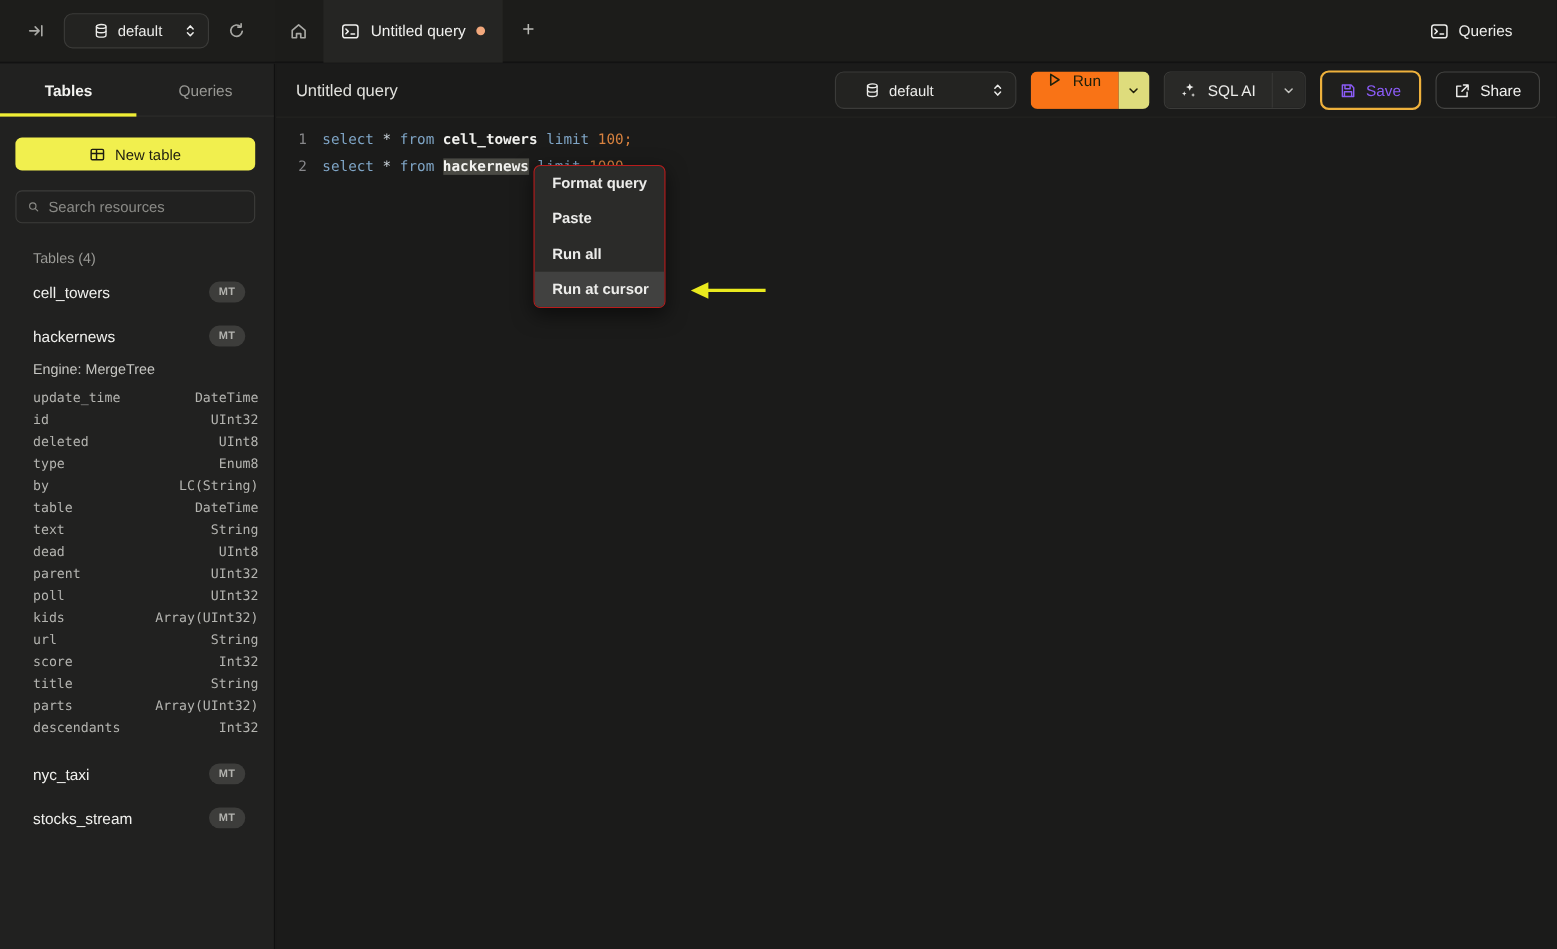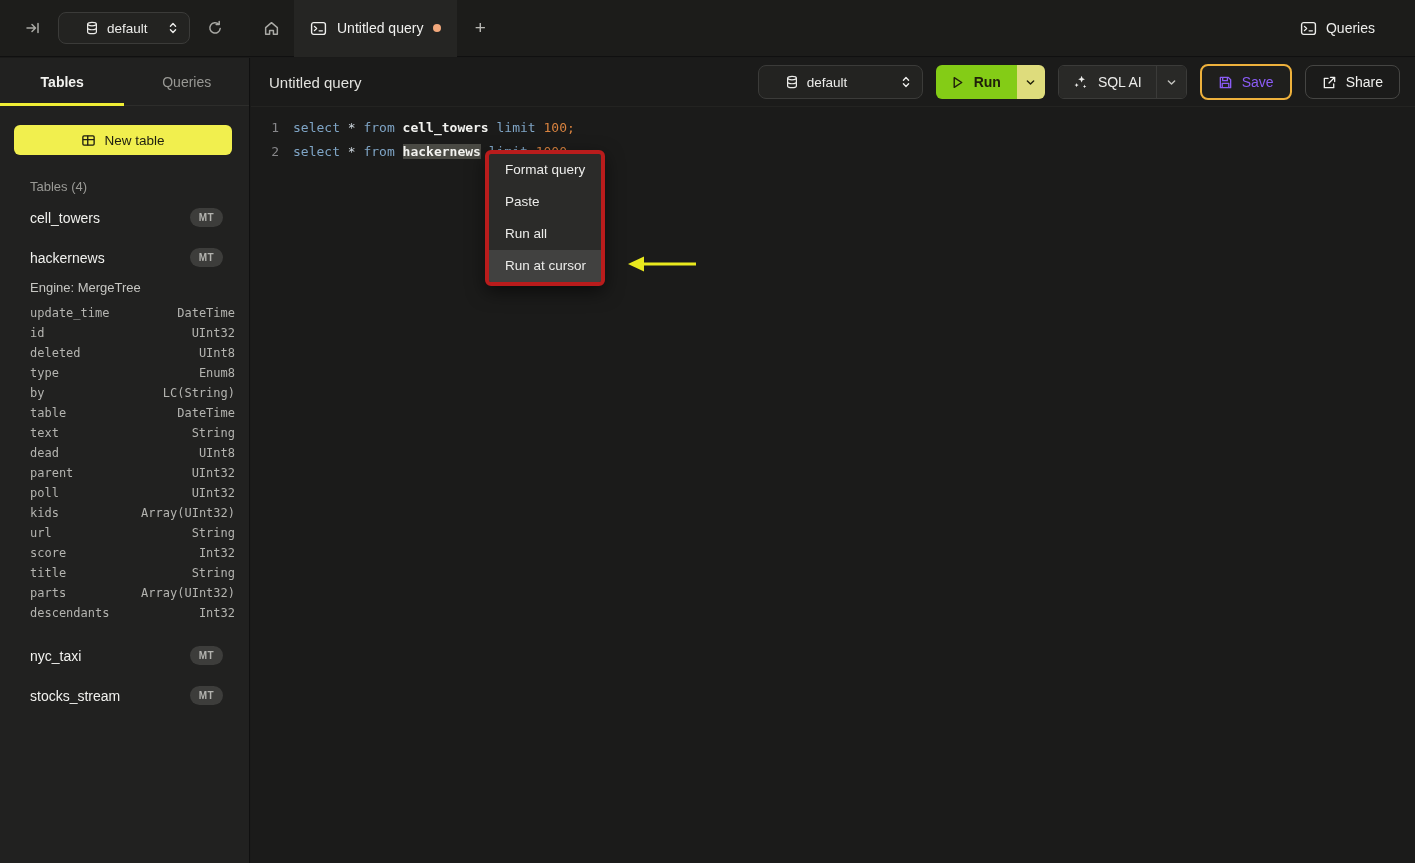--- a/index.html
+++ b/index.html
@@ -60,22 +60,22 @@
   .gap-above { margin-top:16px; }
 
   
   .main { position:absolute; top:58px; left:251px; width:1164px; height:805px; background:#1b1b1a; }
   .main-header { height:49px; display:flex; align-items:center; padding:0 15px 0 18px;
                  border-bottom:1px solid #232321; }
   .main-title { font-size:15px; color:#e2e2de; }
   .toolbar { margin-left:auto; display:flex; align-items:center; gap:13px; }
   .toolbar .select-ctl { width:165px; height:34px; }
   .split-btn { display:flex; height:34px; border-radius:6px; overflow:hidden; cursor:pointer; }
-  .run-main { display:flex; align-items:center; gap:9px; padding:0 16px 0 14px; background:#84cc16;
-              color:#20200a; font-size:14px; font-weight:700; border:none; cursor:pointer; }
+  .run-main { display:flex; gap:9px; padding:0 16px 0 14px; background:#f97316;
+              color:#20200a; font-size:14px; font-weight:400; border:none; cursor:pointer; }
   .run-caret { width:28px; display:flex; align-items:center; justify-content:center; background:#dedc7c;
                color:#20200a; border:none; cursor:pointer; }
   .sqlai-main { display:flex; align-items:center; gap:9px; padding:0 14px; background:#292927;
                 color:#ececea; font-size:14px; border:none; cursor:pointer; }
   .sqlai-caret { width:30px; display:flex; align-items:center; justify-content:center; background:#292927;
                  border:none; border-left:1px solid #3b3b39; color:#c2c2be; cursor:pointer; }
   .save-btn { display:flex; align-items:center; gap:9px; height:36px; padding:16px 16px; background:#1f1f1d;
               border:2px solid #eeb13c; border-radius:8px; color:#8b5cf6; font-size:14px; font-weight:500; cursor:pointer; }
   .share-btn { display:flex; align-items:center; gap:9px; height:34px; padding:0 16px; background:transparent;
                border:1px solid #454543; border-radius:8px; color:#f0f0ee; font-size:14px; font-weight:500; cursor:pointer; }
@@ -86,22 +86,22 @@
   .gutter { width:12px; text-align:right; color:#87878a; margin-right:14px; flex:none; }
   .tok { color:#d0d0cc; }
   .tok-kw { color:#7fa5c6; }
   .tok-op { color:#cdd6dd; }
   .tok-table { color:#f2f2ef; font-weight:700; }
   .tok-num { color:#d8823f; }
   .tok-selected { background:#4a4a44; }
 
   
   .context-menu { position:absolute; left:485px; top:150px; width:120px; background:#2b2b29;
-                  border:4px solid #b91c1c; border-radius:6px; overflow:hidden;
-                  box-shadow:0 6px 18px rgba(0,0,0,.55); z-index:10; }
+                  border:1px solid #b91c1c; border-radius:6px; overflow:hidden;
+                  box-shadow:0 6px 18px rgba(0,0,0,.55); z-index:10;font-weight:bold; }
   .menu-item { height:32px; line-height:32px; padding-left:16px; font-size:13.5px; color:#ececea; cursor:pointer; }
   .menu-item.active { background:#414140; }
 
   
   .anno-arrow { position:absolute; left:620px; top:250px; z-index:11; }
 
   svg { display:block; }
 </style>
 </head>
 <body>
@@ -167,20 +167,27 @@
       <span class="side-tab-underline"></span>
     </div>
     <div class="side-content">
       <button class="new-table-btn">
         <svg width="15" height="15" viewBox="0 0 16 16" fill="none" stroke="currentColor" stroke-width="1.4">
             <rect x="2" y="3" width="12" height="10" rx="1.2"></rect>
             <path d="M2 7h12M7.2 3v10"></path>
           </svg>
         <span>New table</span>
       </button>
+      <div class="search-box">
+        <svg width="14" height="14" viewBox="0 0 16 16" fill="none" stroke="currentColor" stroke-width="1.5" stroke-linecap="round">
+            <circle cx="7" cy="7" r="4.2"></circle>
+            <path d="M10.3 10.3l3.2 3.2"></path>
+          </svg>
+        <input type="text" placeholder="Search resources" style="">
+      </div>
       <div class="section-label">Tables (4)</div>
 
       <div class="table-row">
         <span class="table-name">cell_towers</span>
         <span class="mt-badge">MT</span>
       </div>
 
       <div class="table-row">
         <span class="table-name">hackernews</span>
         <span class="mt-badge">MT</span>

